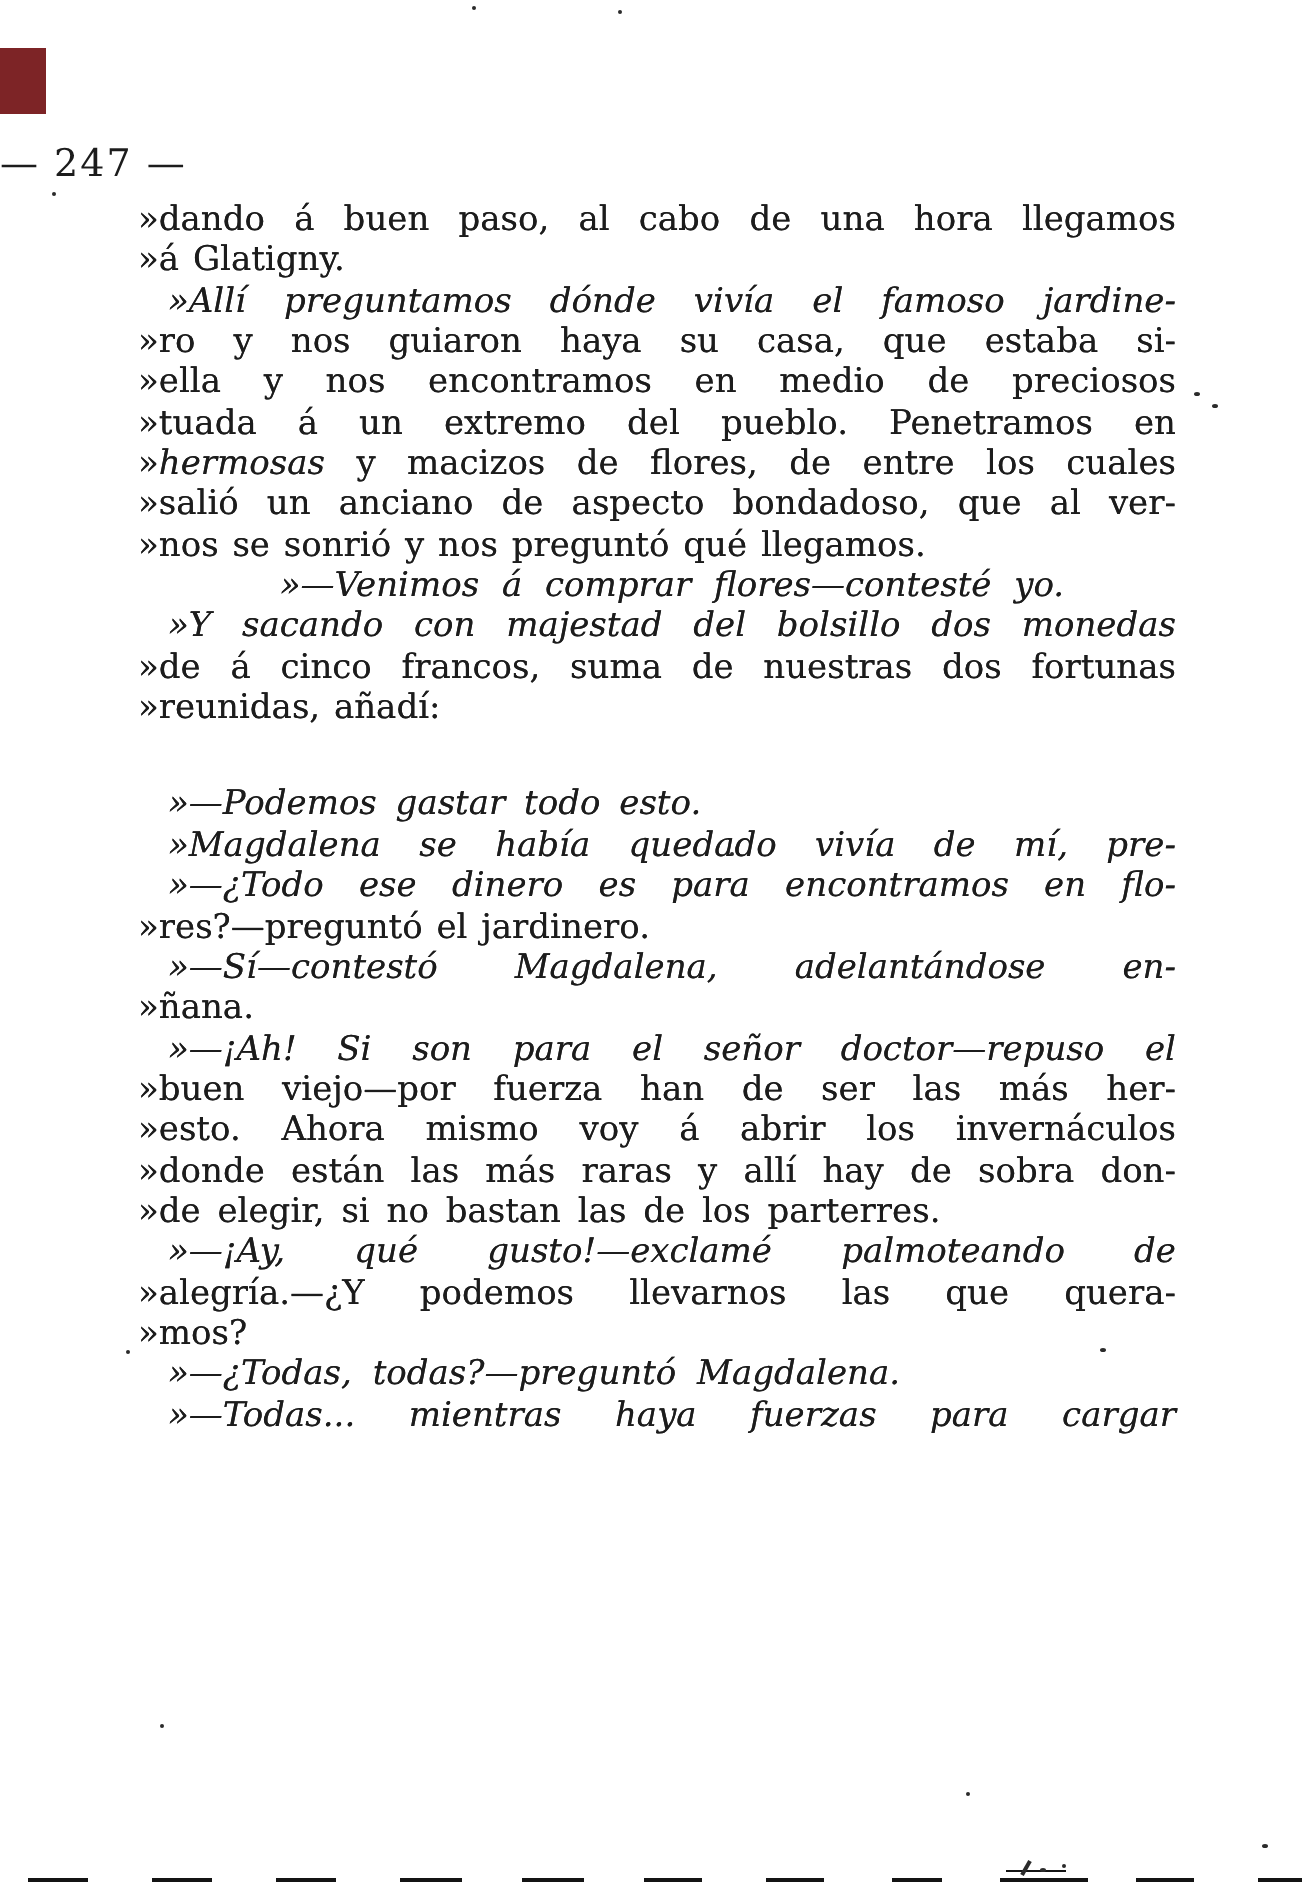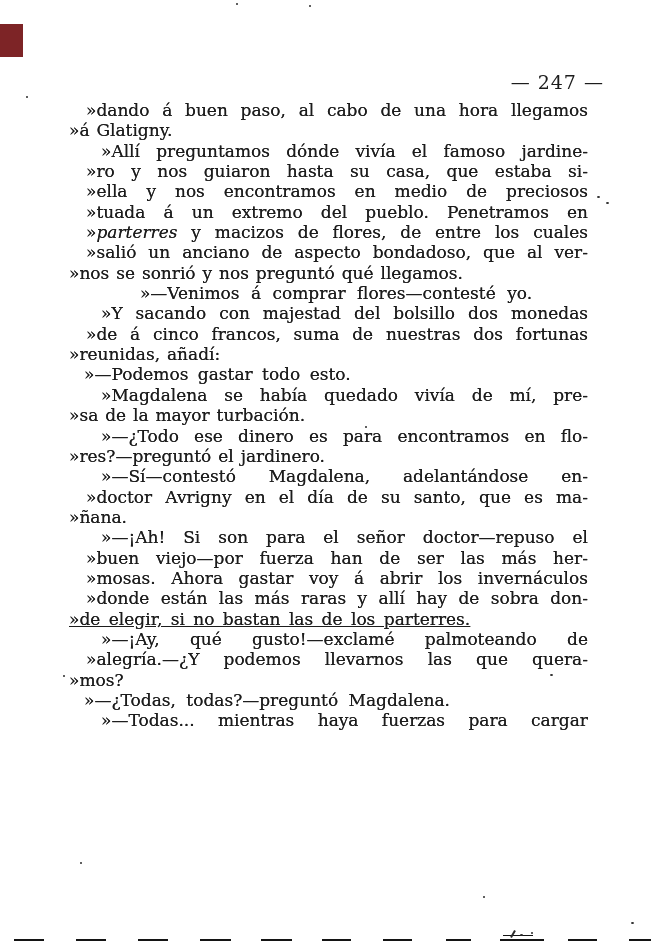--- a/index.html
+++ b/index.html
@@ -2,71 +2,69 @@
 <html><head>
 <meta charset="utf-8">
 <style>
   html,body{margin:0;padding:0;background:#e8e8e8;}
   .page{
     position:relative;width:651px;height:951px;background:#ffffff;
     font-family:"DejaVu Serif", serif;color:#1c1c1c;overflow:hidden;
     margin:0 auto;
   }
   .header{
-    position:absolute;top:71px;left:0;width:604px;text-align:right;
+    position:absolute;top:71px;left:0;width:604px;text-align:left;
     font-size:19px;letter-spacing:1px;
   }
   .text-block{
     position:absolute;left:69px;top:100px;width:519px;
   }
   .line{
     font-size:17px;line-height:20.35px;height:20.35px;
     word-spacing:1.5px;white-space:normal;
     text-shadow:0 0 0.3px #3a3a3a;
   }
-  .line.just{text-align:justify;text-align-last:justify;margin-left:17px;}
-  .line.ind{padding-left:15px;}
+  .line.just{text-align:justify;text-align-last:justify;}
+  .line.ind{padding-left:15px;font-style:italic;}
   .it{font-style:italic;}
   .stamp{position:absolute;}
   .dash{position:absolute;background:#141414;height:2px;}
   .speck{position:absolute;background:#2b2b2b;border-radius:50%;}
 </style>
 </head>
 <body>
 
 <div class="page">
   <div class="stamp" style="left: 0px; top: 24px; width: 23px; height: 33px; background: rgb(125, 36, 38);"></div>
   <div class="header">— 247 —</div>
   <div class="text-block">
       <div class="line just"><span>»dando á buen paso, al cabo de una hora llegamos</span></div>
       <div class="line"><span>»á Glatigny.</span></div>
       <div class="line ind just"><span>»Allí preguntamos dónde vivía el famoso jardine-</span></div>
-      <div class="line just"><span>»ro y nos guiaron hasta su casa, que estaba si-</span></div>
+      <div class="line just"><span>»ro y nos guiaron haya su casa, que estaba si-</span></div>
       <div class="line just"><span>»ella y nos encontramos en medio de preciosos</span></div>
       <div class="line just"><span>»tuada á un extremo del pueblo. Penetramos en</span></div>
-      <div class="line just"><span>»</span><span class="it">parterres</span><span> y macizos de flores, de entre los cuales</span></div>
+      <div class="line just"><span>»</span><span class="it">hermosas</span><span> y macizos de flores, de entre los cuales</span></div>
       <div class="line just"><span>»salió un anciano de aspecto bondadoso, que al ver-</span></div>
       <div class="line"><span>»nos se sonrió y nos preguntó qué llegamos.</span></div>
       <div class="line ind" style="word-spacing: 6px; text-align: center;"><span>»—Venimos á comprar flores—contesté yo.</span></div>
       <div class="line ind just"><span>»Y sacando con majestad del bolsillo dos monedas</span></div>
       <div class="line just"><span>»de á cinco francos, suma de nuestras dos fortunas</span></div>
       <div class="line"><span>»reunidas, añadí:</span></div>
-      <div class="line ind" style="word-spacing: 4px;"><span>»—Podemos gastar todo esto.</span></div>
+      <div class="line ind" style="word-spacing: 4px; margin-top: 28px;"><span>»—Podemos gastar todo esto.</span></div>
       <div class="line ind just"><span>»Magdalena se había quedado vivía de mí, pre-</span></div>
-      <div class="line"><span>»sa de la mayor turbación.</span></div>
       <div class="line ind just"><span>»—¿Todo ese dinero es para encontramos en flo-</span></div>
       <div class="line"><span>»res?—preguntó el jardinero.</span></div>
       <div class="line ind just"><span>»—Sí—contestó Magdalena, adelantándose en-</span></div>
-      <div class="line just"><span>»doctor Avrigny en el día de su santo, que es ma-</span></div>
       <div class="line"><span>»ñana.</span></div>
       <div class="line ind just"><span>»—¡Ah! Si son para el señor doctor—repuso el</span></div>
       <div class="line just"><span>»buen viejo—por fuerza han de ser las más her-</span></div>
-      <div class="line just"><span>»mosas. Ahora gastar voy á abrir los invernáculos</span></div>
+      <div class="line just"><span>»esto. Ahora mismo voy á abrir los invernáculos</span></div>
       <div class="line just"><span>»donde están las más raras y allí hay de sobra don-</span></div>
-      <div class="line" style="word-spacing: 3px; text-decoration: underline;"><span>»de elegir, si no bastan las de los parterres.</span></div>
+      <div class="line" style="word-spacing: 3px;"><span>»de elegir, si no bastan las de los parterres.</span></div>
       <div class="line ind just"><span>»—¡Ay, qué gusto!—exclamé palmoteando de</span></div>
       <div class="line just"><span>»alegría.—¿Y podemos llevarnos las que quera-</span></div>
       <div class="line"><span>»mos?</span></div>
       <div class="line ind" style="word-spacing: 5px;"><span>»—¿Todas, todas?—preguntó Magdalena.</span></div>
       <div class="line ind just"><span>»—Todas... mientras haya fuerzas para cargar</span></div>
     </div>
   <div>
       <div class="dash" style="left: 14px; top: 939px; width: 30px;"></div>
       <div class="dash" style="left: 76px; top: 939px; width: 30px;"></div>
       <div class="dash" style="left: 138px; top: 939px; width: 30px;"></div>

